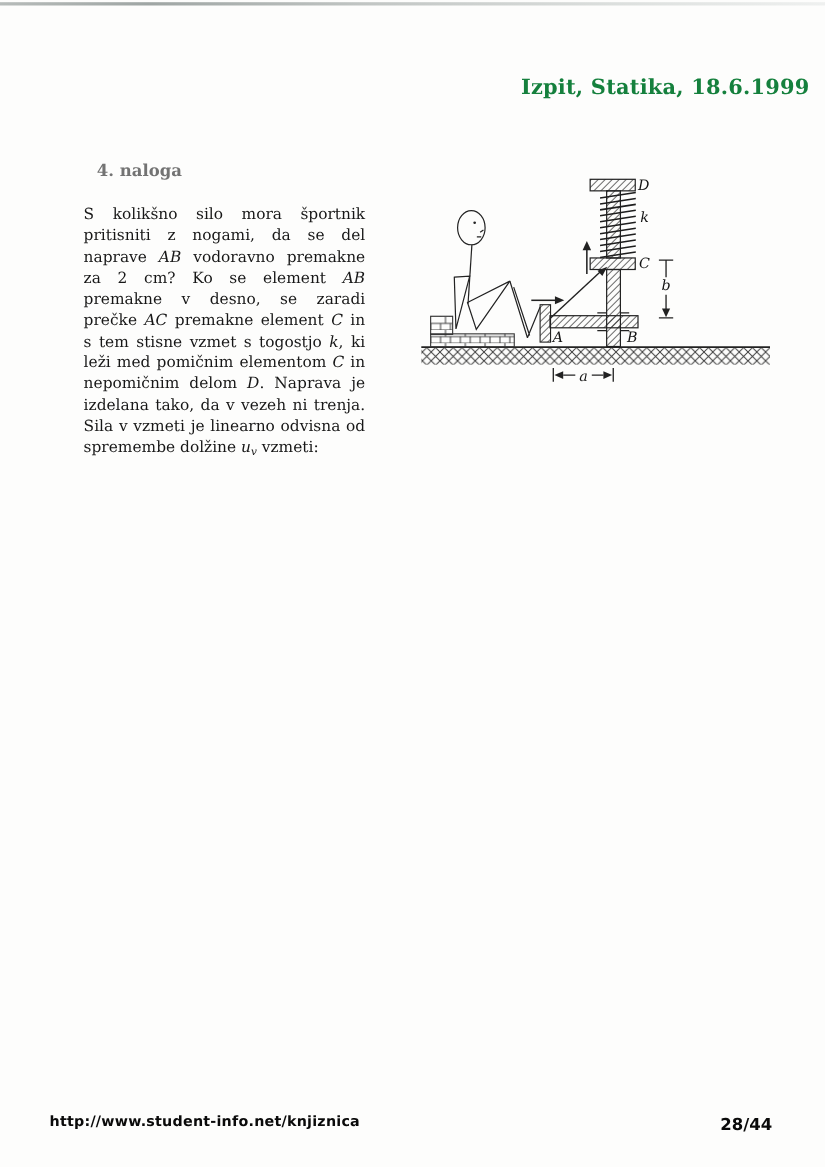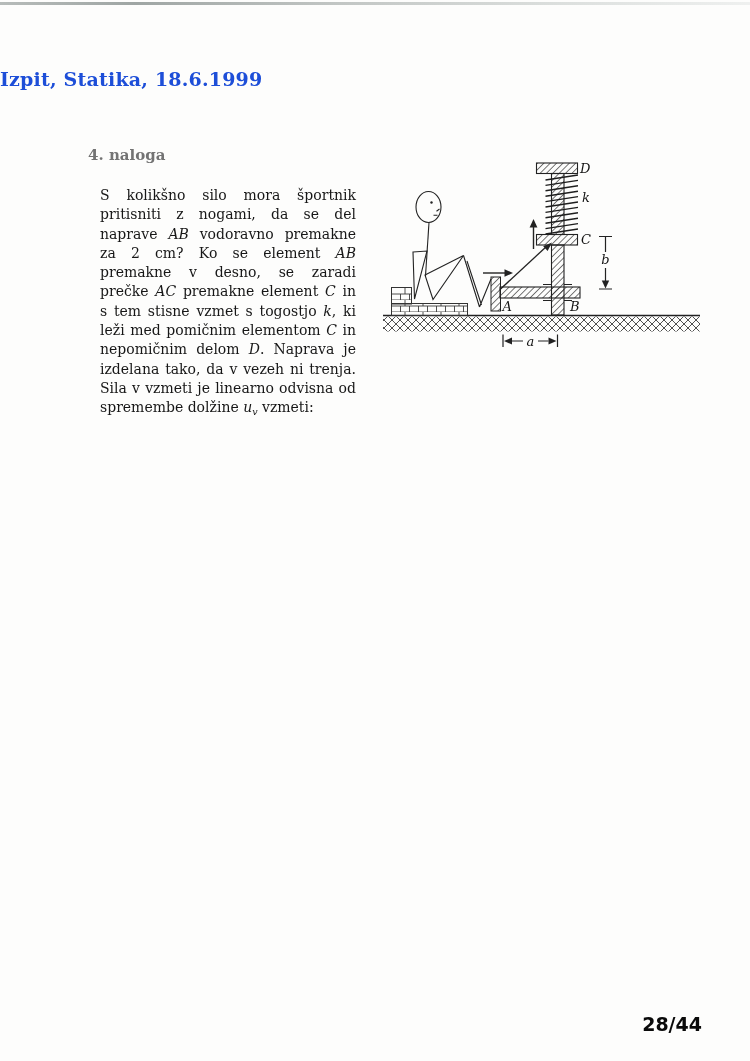--- a/index.html
+++ b/index.html
@@ -7,44 +7,44 @@
     position:relative;width:750px;height:1061px;overflow:hidden;
     background:#fdfdfc;color:#141414;
     font-family:"DejaVu Serif",serif;
   }
   .scan-edge-top{
     position:absolute;top:2px;left:0;width:100%;height:3px;
     background:linear-gradient(90deg,#aab0ae 0%,#8e9694 18%,#b7bcba 45%,#d6dad8 75%,#eceeed 100%);
     opacity:.85;
   }
   .title{
-    position:absolute;top:68px;left:0;width:736px;text-align:left;
-    font-size:19px;font-weight:bold;letter-spacing:.2px;color:#1d4ed8;
+    position:absolute;top:68px;left:0;width:736px;text-align:right;
+    font-size:19px;font-weight:bold;letter-spacing:.2px;color:#15803d;
   }
   .heading{
     position:absolute;top:146px;left:88px;
     font-size:15px;font-weight:bold;color:#737373;
   }
   .para{
-    position:absolute;top:172px;left:100px;width:256px;
+    position:absolute;top:172px;left:76px;width:256px;
     font-size:14px;line-height:19.3px;text-align:justify;color:#171717;
   }
   .para i,.formula i{font-family:"DejaVu Serif",serif;}
   .formulas{position:absolute;top:374px;left:88px;font-size:14px;color:#171717;}
   .formula{height:17.5px;line-height:17.5px;white-space:pre;}
   sub{font-size:9.5px;vertical-align:-3px;line-height:0;}
   .figure-wrap{position:absolute;left:378px;top:150px;width:330px;height:220px;}
   .footer-url{
     position:absolute;top:1013px;left:45px;
     font-family:"DejaVu Sans",sans-serif;font-weight:bold;font-size:13px;
     letter-spacing:.2px;color:#0a0a0a;
   }
   .footer-page{
     position:absolute;top:1013px;right:48px;
-    font-family:"DejaVu Sans",sans-serif;font-weight:bold;font-size:19px;color:#0a0a0a;
+    font-family:"DejaVu Sans",sans-serif;font-weight:bold;font-size:15px;color:#0a0a0a;
   }
   svg text{font-family:"DejaVu Serif",serif;font-style:italic;font-size:13px;fill:#141414;}
 </style>
 </head>
 <body>
 
 <div class="page">
   <div class="scan-edge-top"></div>
 
   <div class="title">Izpit, Statika, 18.6.1999</div>
@@ -134,14 +134,15 @@
       <text x="530.5" y="346" text-anchor="middle">a</text>
 
       <text x="580" y="172.5">D</text>
       <text x="582" y="202">k</text>
       <text x="581" y="244">C</text>
       <text x="502.5" y="311">A</text>
       <text x="570" y="311">B</text>
     </svg>
   </div>
 
+  <div class="footer-url">http://www.student-info.net/knjiznica</div>
   <div class="footer-page">28/44</div>
 </div>
 
 </body></html>

